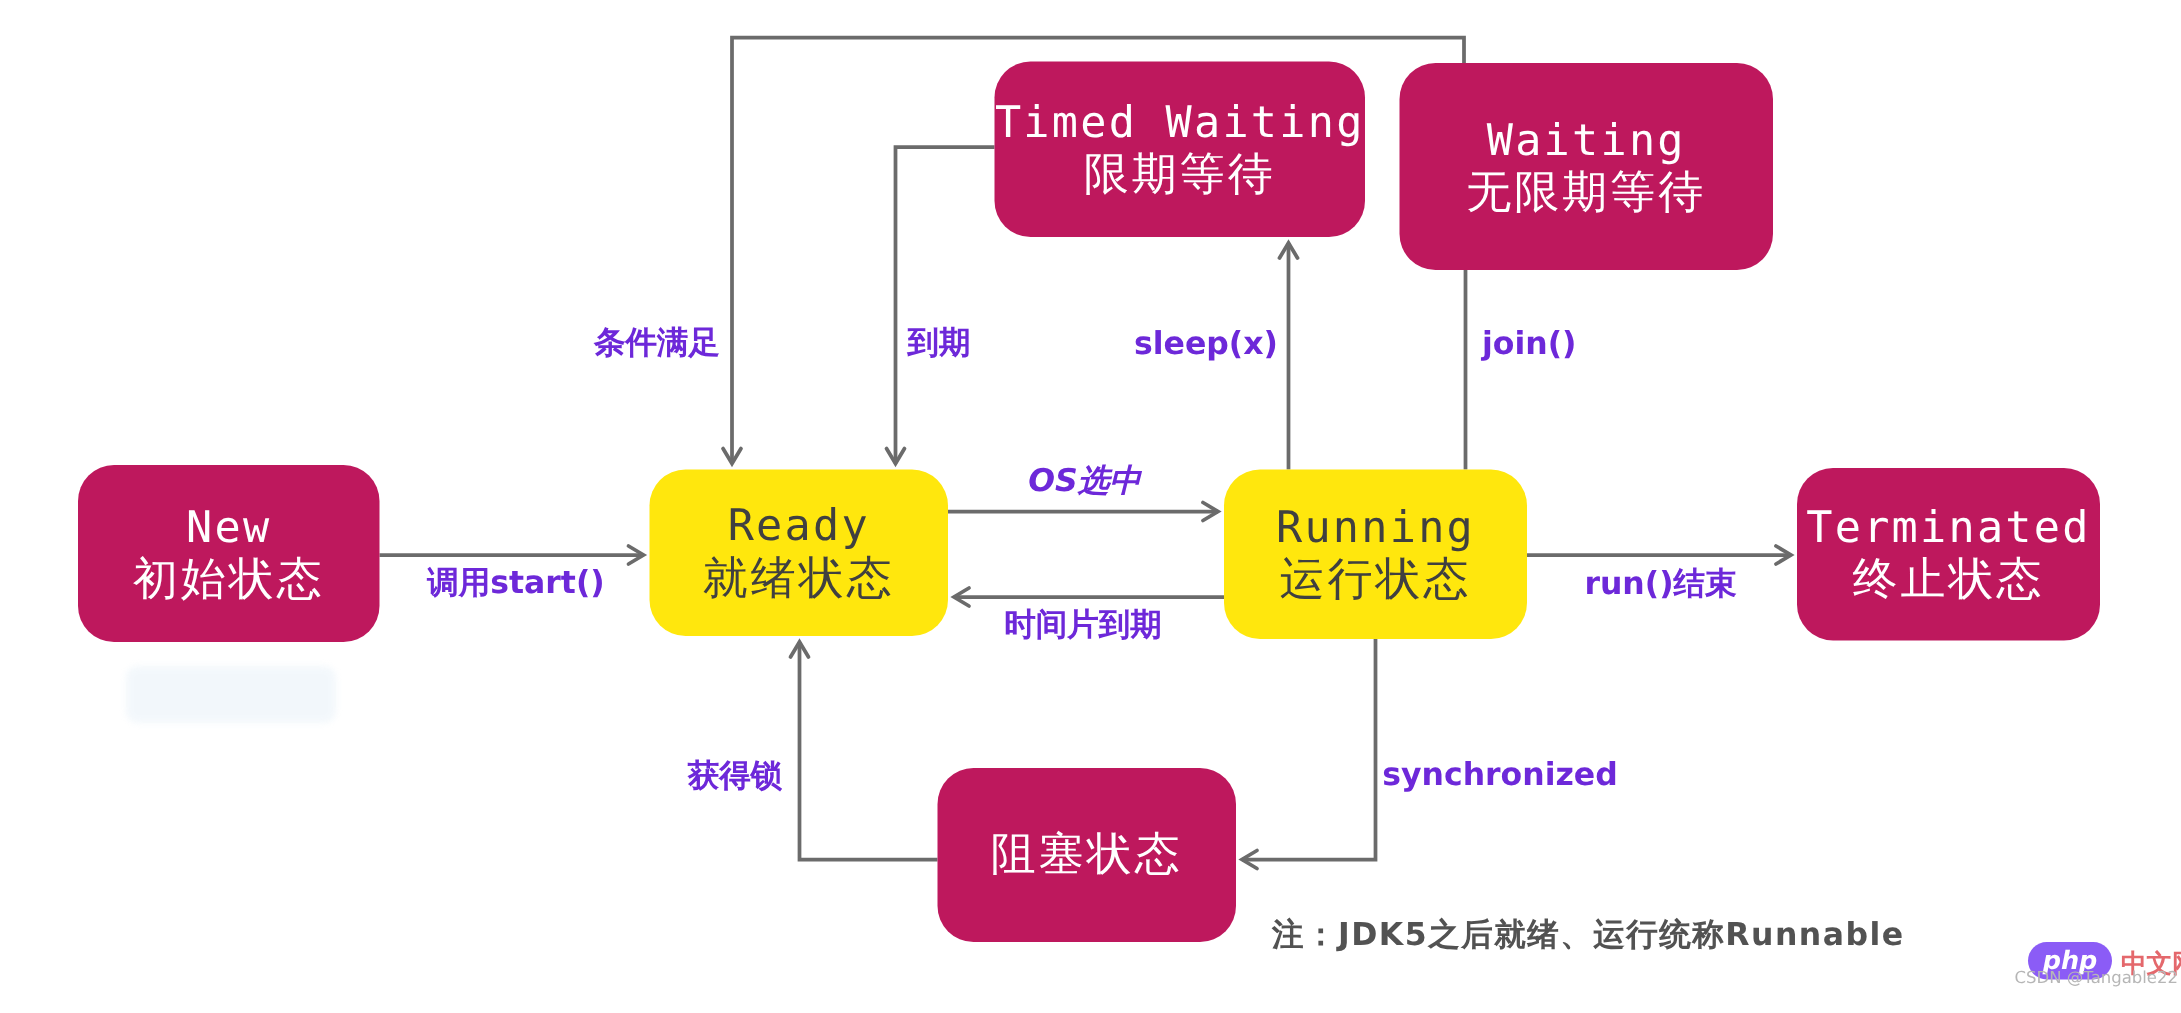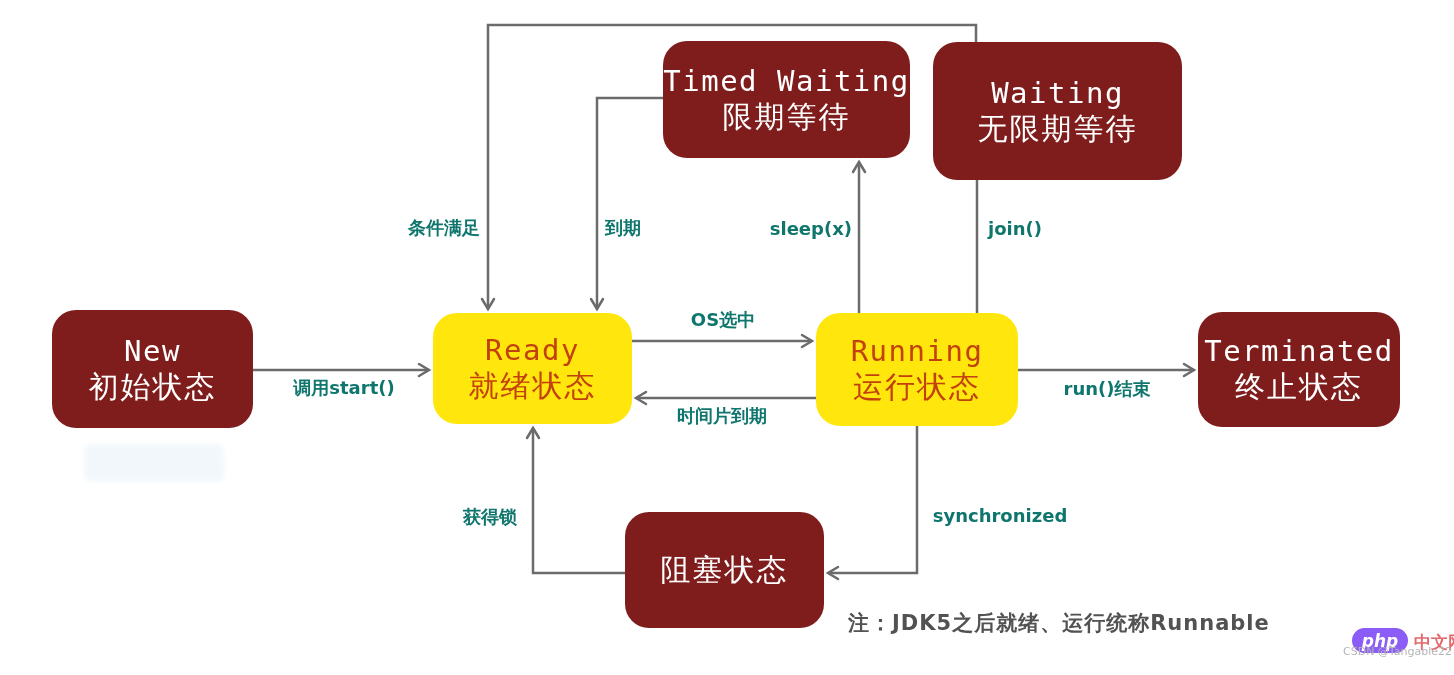--- a/index.html
+++ b/index.html
@@ -22,45 +22,45 @@
   .node .en{
     font-family:"DejaVu Sans Mono","DejaVu Sans",monospace;
     font-size:29px;line-height:30px;letter-spacing:1.5px;
     white-space:nowrap;
   }
   .node .zh{
     font-family:Liberation Sans, sans-serif;
     font-size:30px;line-height:32px;letter-spacing:2px;
     white-space:nowrap;
   }
-  .node.blue{background:#7f1d1d;color:#ffffff;}
-  .node.yellow{background:#ffe70d;color:#c2410c;}
+  .node.blue{background:#be185d;color:#ffffff;}
+  .node.yellow{background:#ffe70d;color:#404040;}
 
   #node-new        {left:52px;  top:310px; width:201px; height:118px;}
   #node-ready      {left:433px; top:313px; width:199px; height:111px;}
   #node-running    {left:816px; top:313px; width:202px; height:113px;}
   #node-terminated {left:1198px;top:312px; width:202px; height:115px;}
   #node-timed      {left:663px; top:41px;  width:247px; height:117px;}
   #node-waiting    {left:933px; top:42px;  width:249px; height:138px;}
   #node-blocked    {left:625px; top:512px; width:199px; height:116px;}
 
   
   #edges{position:absolute;left:0;top:0;width:1454px;height:675px;}
   #edges polyline,#edges line{stroke:#6b6b6b;stroke-width:2.5;fill:none;}
 
   
   .lbl{
     position:absolute;
     font-weight:700;
-    font-size:18px;line-height:24px;
-    color:#0f766e;
+    font-size:21px;line-height:24px;
+    color:#6d28d9;
     white-space:nowrap;
   }
   #lbl-call-start   {left:283px; top:376px; width:122px; text-align:center;}
-  #lbl-os-select    {left:663px; top:308px; width:120px; text-align:center;}
+  #lbl-os-select    {left:663px; top:308px; width:120px; text-align:center;font-style:italic;}
   #lbl-timeslice    {left:655px; top:404px; width:134px; text-align:center;}
   #lbl-run-end      {left:1048px;top:377px; width:118px; text-align:center;}
   #lbl-sleep        {left:746px; top:217px; width:106px; text-align:right;}
   #lbl-join         {left:988px; top:217px; width:90px;  text-align:left;}
   #lbl-expire       {left:605px; top:216px; width:70px;  text-align:left;}
   #lbl-cond         {left:378px; top:216px; width:102px; text-align:right;}
   #lbl-synchronized {left:920px; top:504px; width:160px; text-align:center;}
   #lbl-get-lock     {left:447px; top:505px; width:86px;  text-align:center;}
 
   

